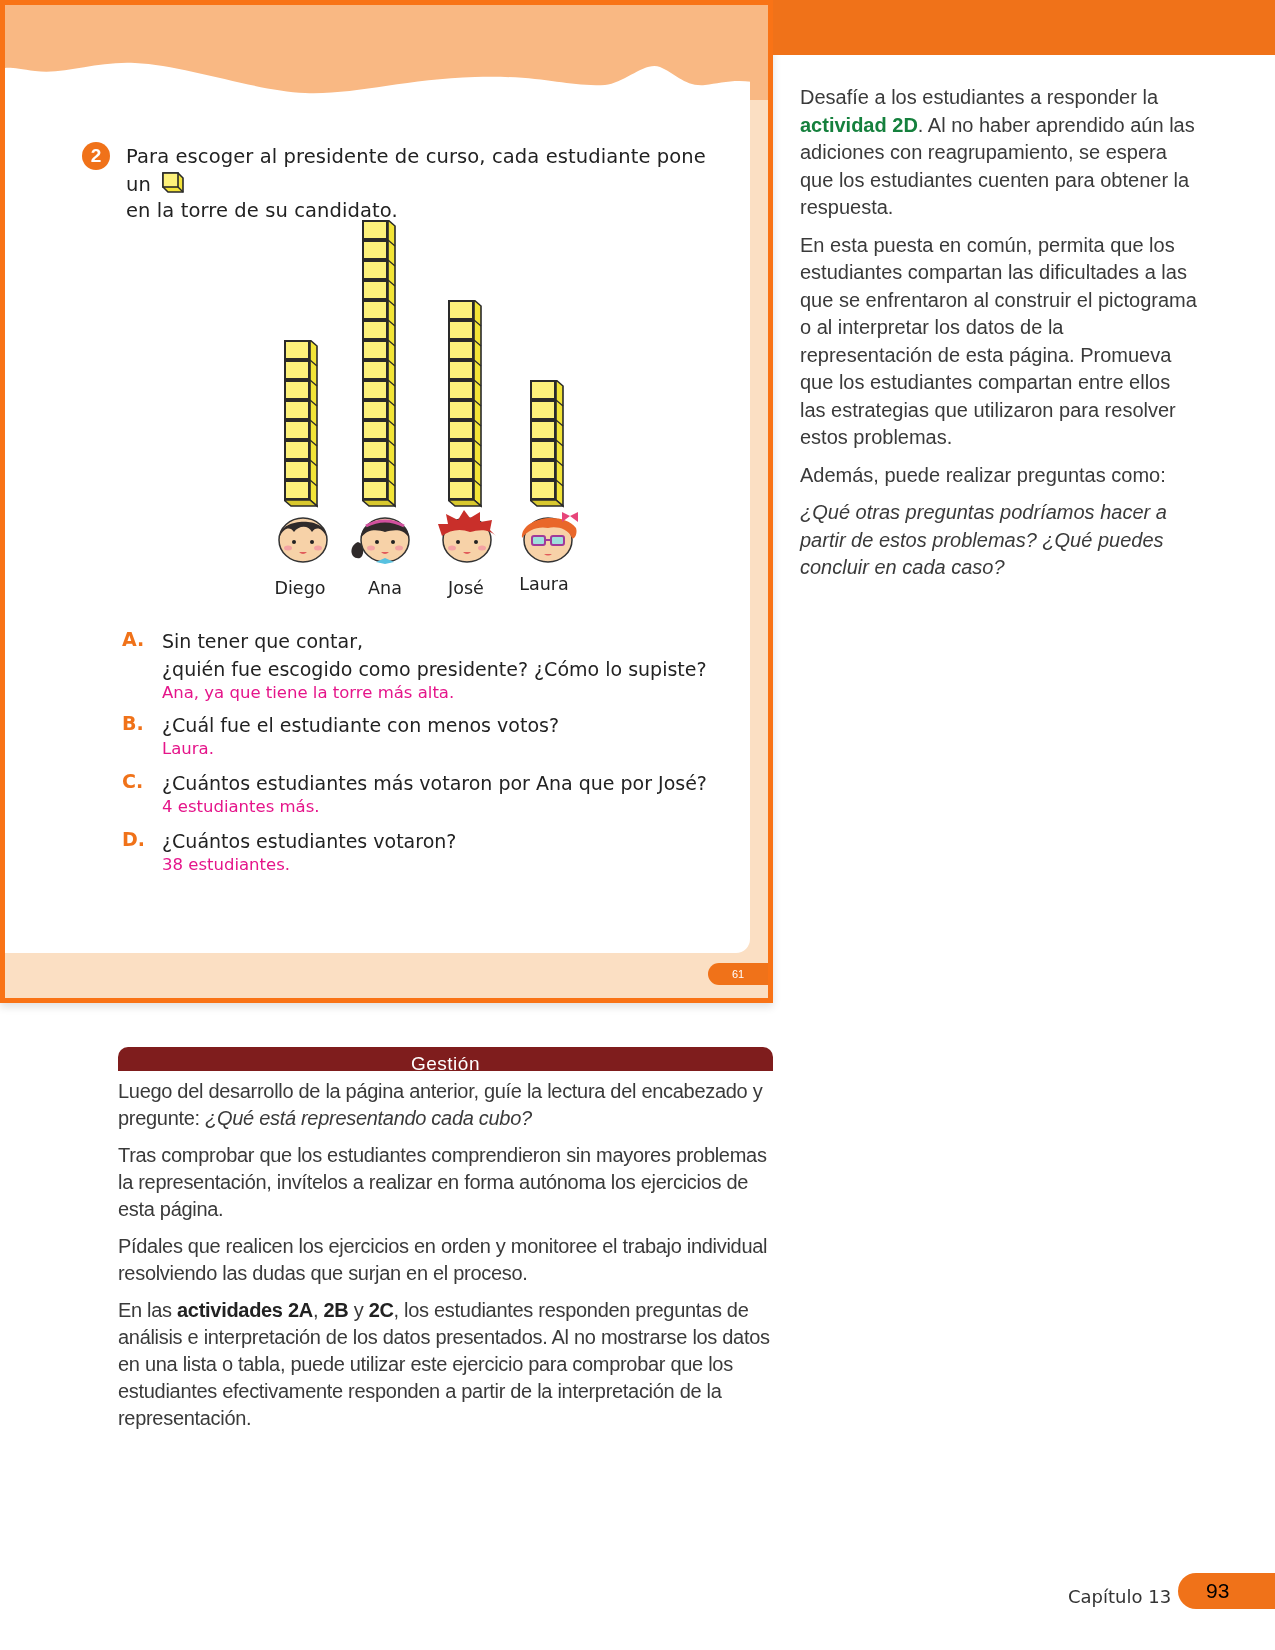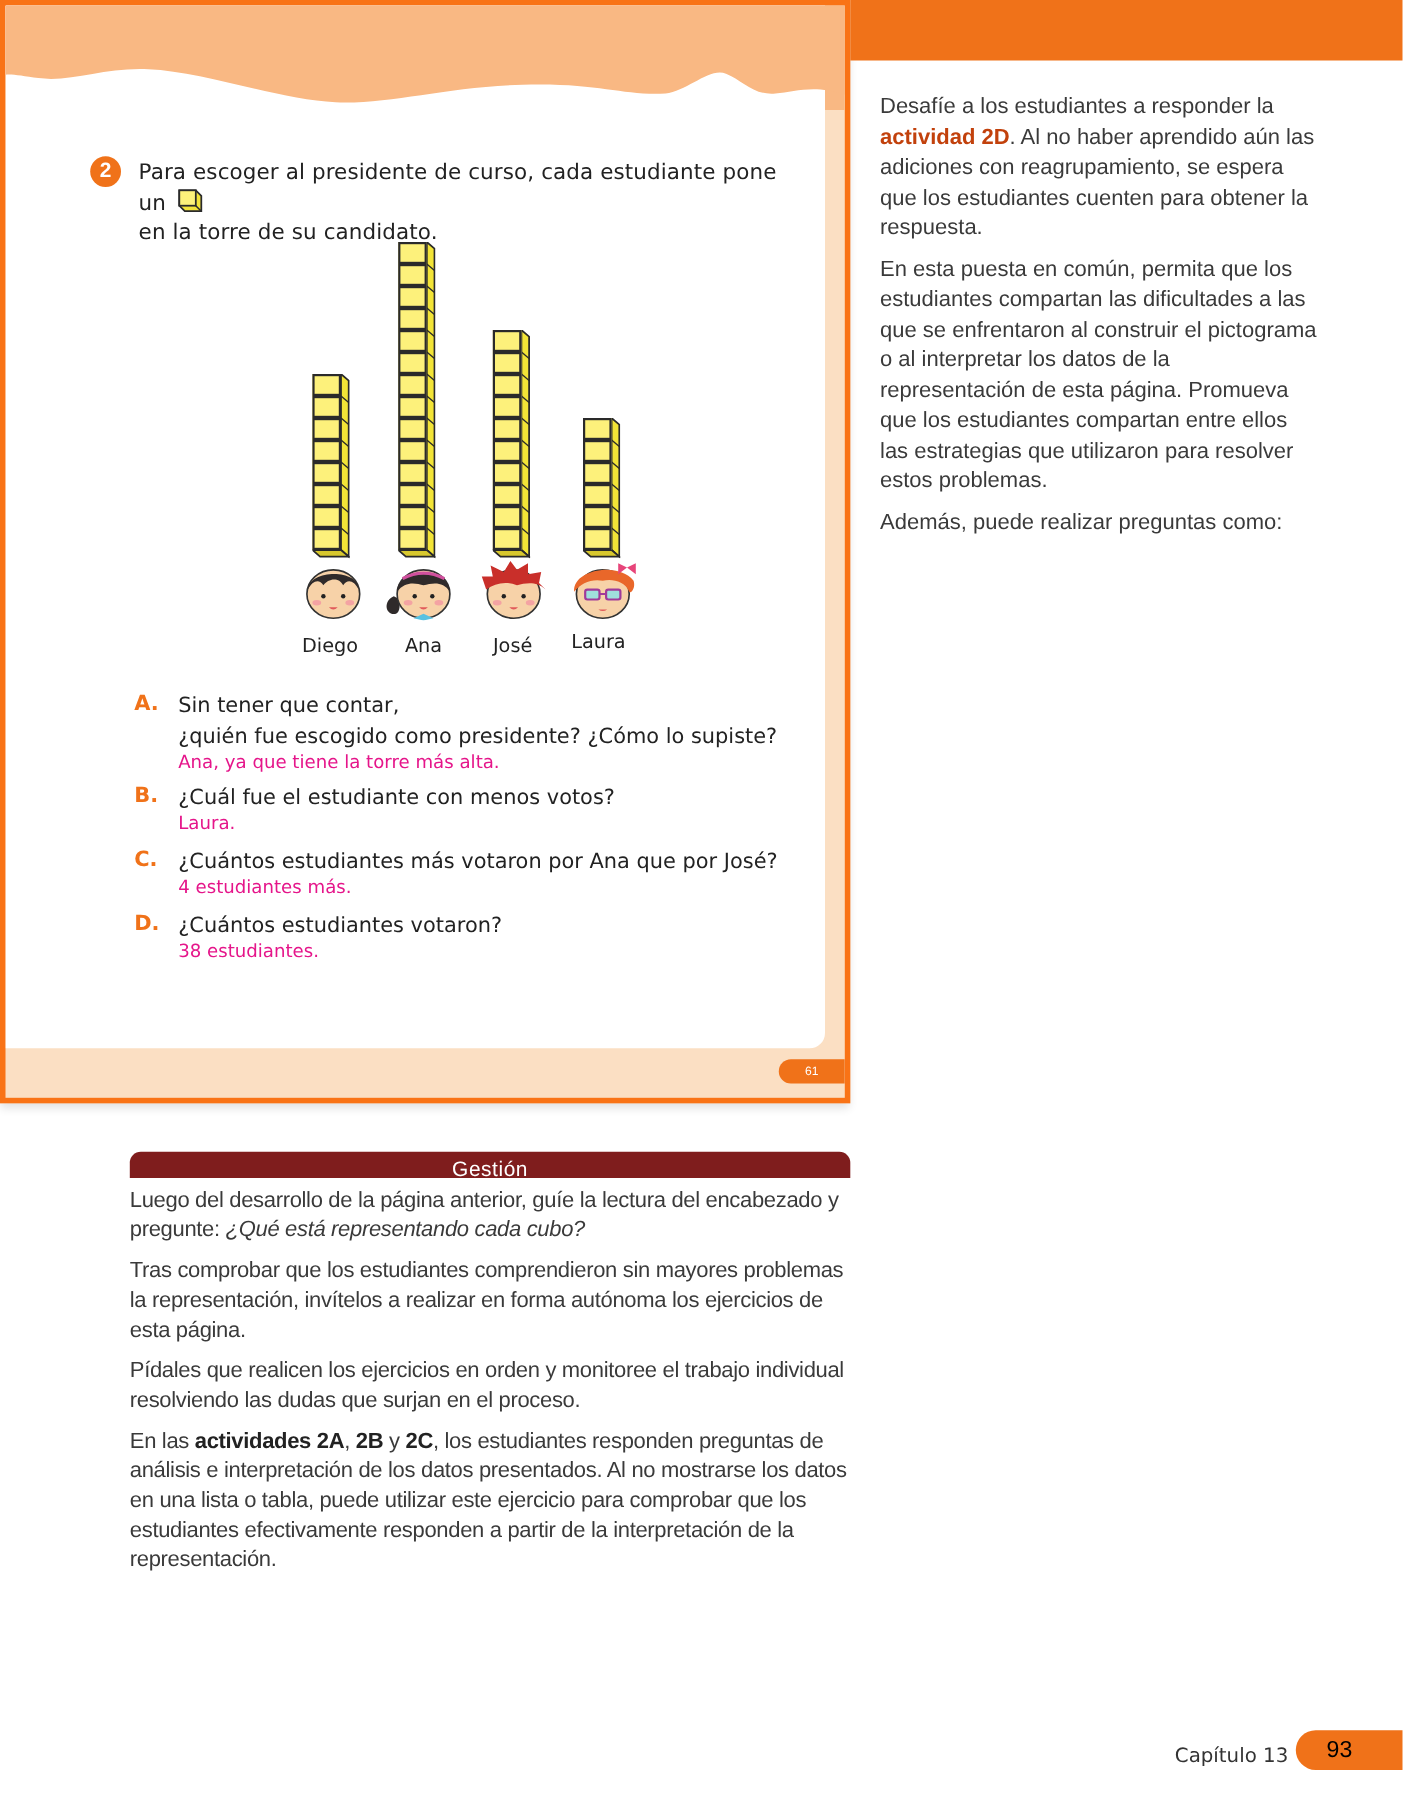--- a/index.html
+++ b/index.html
@@ -31,21 +31,21 @@
 
   .qa { position:absolute; left:122px; font-family:"DejaVu Sans", sans-serif; }
   .qa .letter { position:absolute; left:0; top:0; color:#f07219; font-weight:bold; font-size:19px; }
   .qa .qline { position:absolute; left:40px; top:0; font-size:19px; color:#222; white-space:nowrap; line-height:27px; }
   .qa .ans { position:absolute; left:40px; font-size:16.5px; color:#e5158a; white-space:nowrap; }
 
   
   #orange-bar { position:absolute; left:773px; top:0; width:502px; height:55px; background:#f07219; }
   .rtext { position:absolute; left:800px; width:400px; font-size:20px; line-height:27.5px; color:#3a3a3a; }
   .rtext p { margin:0 0 10px 0; }
-  .rtext b { color:#c2410c; }
+  .rtext b { color:#15803d; }
   .it { font-style:italic; }
 
   
   #gestion-bar { position:absolute; left:118px; top:1033px; width:655px; height:24px; background:#7f1d1d;
                  border-radius:10px 10px 0 0; color:#fff; font-size:19px; text-align:center; line-height:34px; letter-spacing:0.5px;margin-top:14px; }
   .gtext { position:absolute; left:118px; top:1078px; width:660px; font-size:20px; line-height:27px; color:#3a3a3a; letter-spacing:-0.3px; }
   .gtext p { margin:0 0 10px 0; }
   .gtext b { color:#222; }
 
   .footer-chap { position:absolute; left:1068px; top:1586px; font-size:18px; color:#333; font-family:"DejaVu Sans", sans-serif; }
@@ -243,20 +243,21 @@
       <div class="qline" style="top: 0px;">¿Cuántos estudiantes votaron?</div>
       <div class="ans" style="top: 27px;">38 estudiantes.</div>
     </div>
   </div>
 
 <div id="orange-bar"></div>
 <div class="rtext" style="top:84px;">
   <p><span>Desafíe a los estudiantes a responder la </span><b>actividad 2D</b><span>. Al no haber aprendido aún las adiciones con reagrupamiento, se espera que los estudiantes cuenten para obtener la respuesta.</span></p>
   <p>En esta puesta en común, permita que los estudiantes compartan las dificultades a las que se enfrentaron al construir el pictograma o al interpretar los datos de la representación de esta página. Promueva que los estudiantes compartan entre ellos las estrategias que utilizaron para resolver estos problemas.</p>
   <p>Además, puede realizar preguntas como:</p>
+  <p class="it">¿Qué otras preguntas podríamos hacer a partir de estos problemas? ¿Qué puedes concluir en cada caso?</p>
 </div>
 
 <div id="gestion-bar">Gestión</div>
 <div class="gtext">
   <p><span>Luego del desarrollo de la página anterior, guíe la lectura del encabezado y pregunte: </span><span class="it">¿Qué está representando cada cubo?</span></p>
   <p>Tras comprobar que los estudiantes comprendieron sin mayores problemas la representación, invítelos a realizar en forma autónoma los ejercicios de esta página.</p>
   <p>Pídales que realicen los ejercicios en orden y monitoree el trabajo individual resolviendo las dudas que surjan en el proceso.</p>
   <p><span>En las </span><b>actividades 2A</b><span>, </span><b>2B</b><span> y </span><b>2C</b><span>, los estudiantes responden preguntas de análisis e interpretación de los datos presentados. Al no mostrarse los datos en una lista o tabla, puede utilizar este ejercicio para comprobar que los estudiantes efectivamente responden a partir de la interpretación de la representación.</span></p>
 </div>
 

